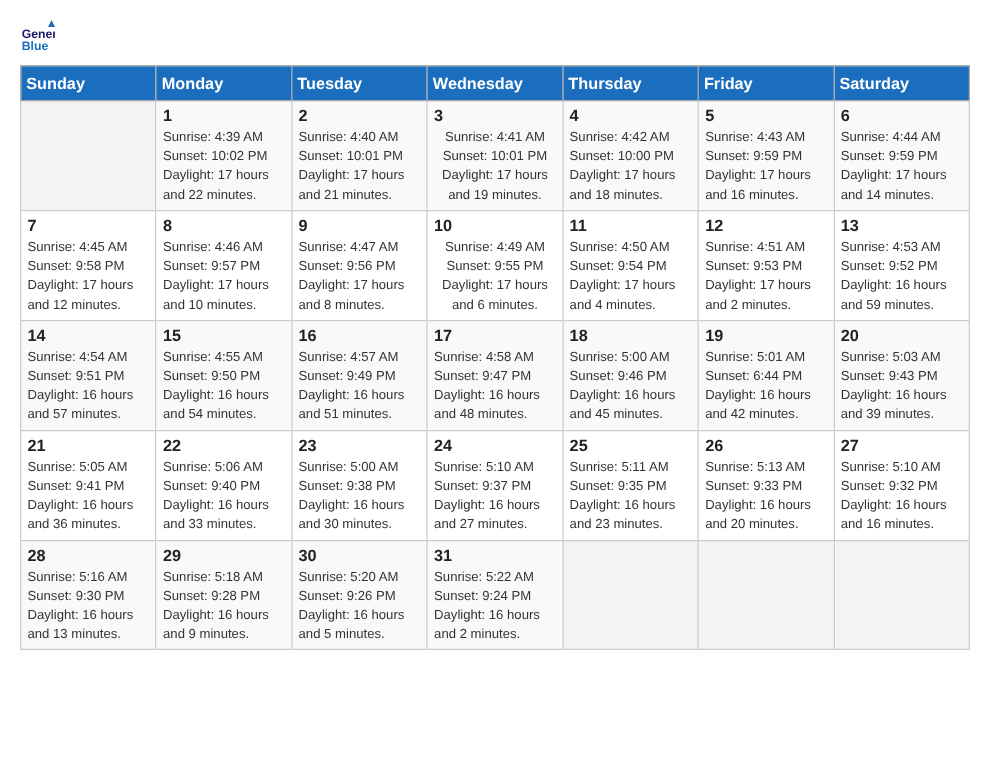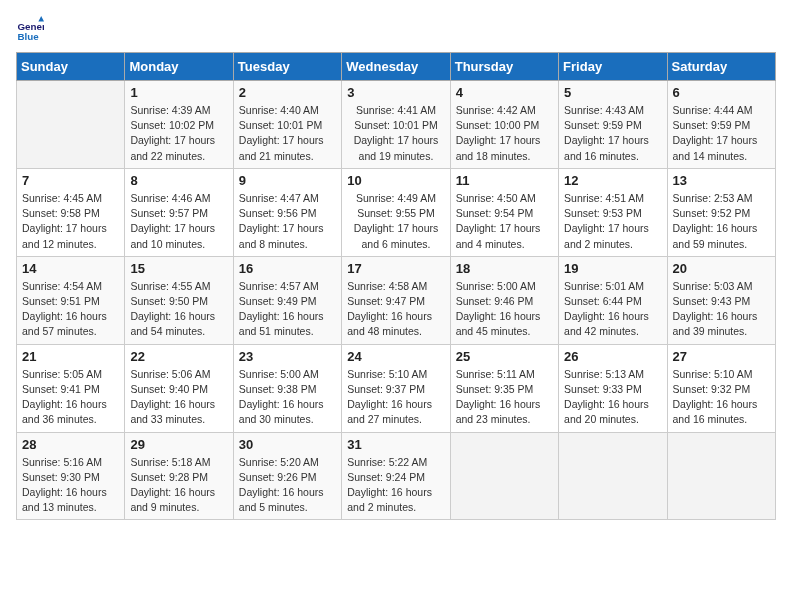--- a/index.html
+++ b/index.html
@@ -209,21 +209,21 @@
         </td>
         <td>
           <span class="day-num">12</span>
           <div class="cell-info" style="white-space: pre-line;">Sunrise: 4:51 AM
 Sunset: 9:53 PM
 Daylight: 17 hours
 and 2 minutes.</div>
         </td>
         <td>
           <span class="day-num">13</span>
-          <div class="cell-info" style="white-space: pre-line;">Sunrise: 2:53 AM
+          <div class="cell-info" style="white-space: pre-line;">Sunrise: 4:53 AM
 Sunset: 9:52 PM
 Daylight: 16 hours
 and 59 minutes.</div>
         </td>
       </tr>
       <tr>
         <td>
           <span class="day-num">14</span>
           <div class="cell-info" style="white-space: pre-line;">Sunrise: 4:54 AM
 Sunset: 9:51 PM

